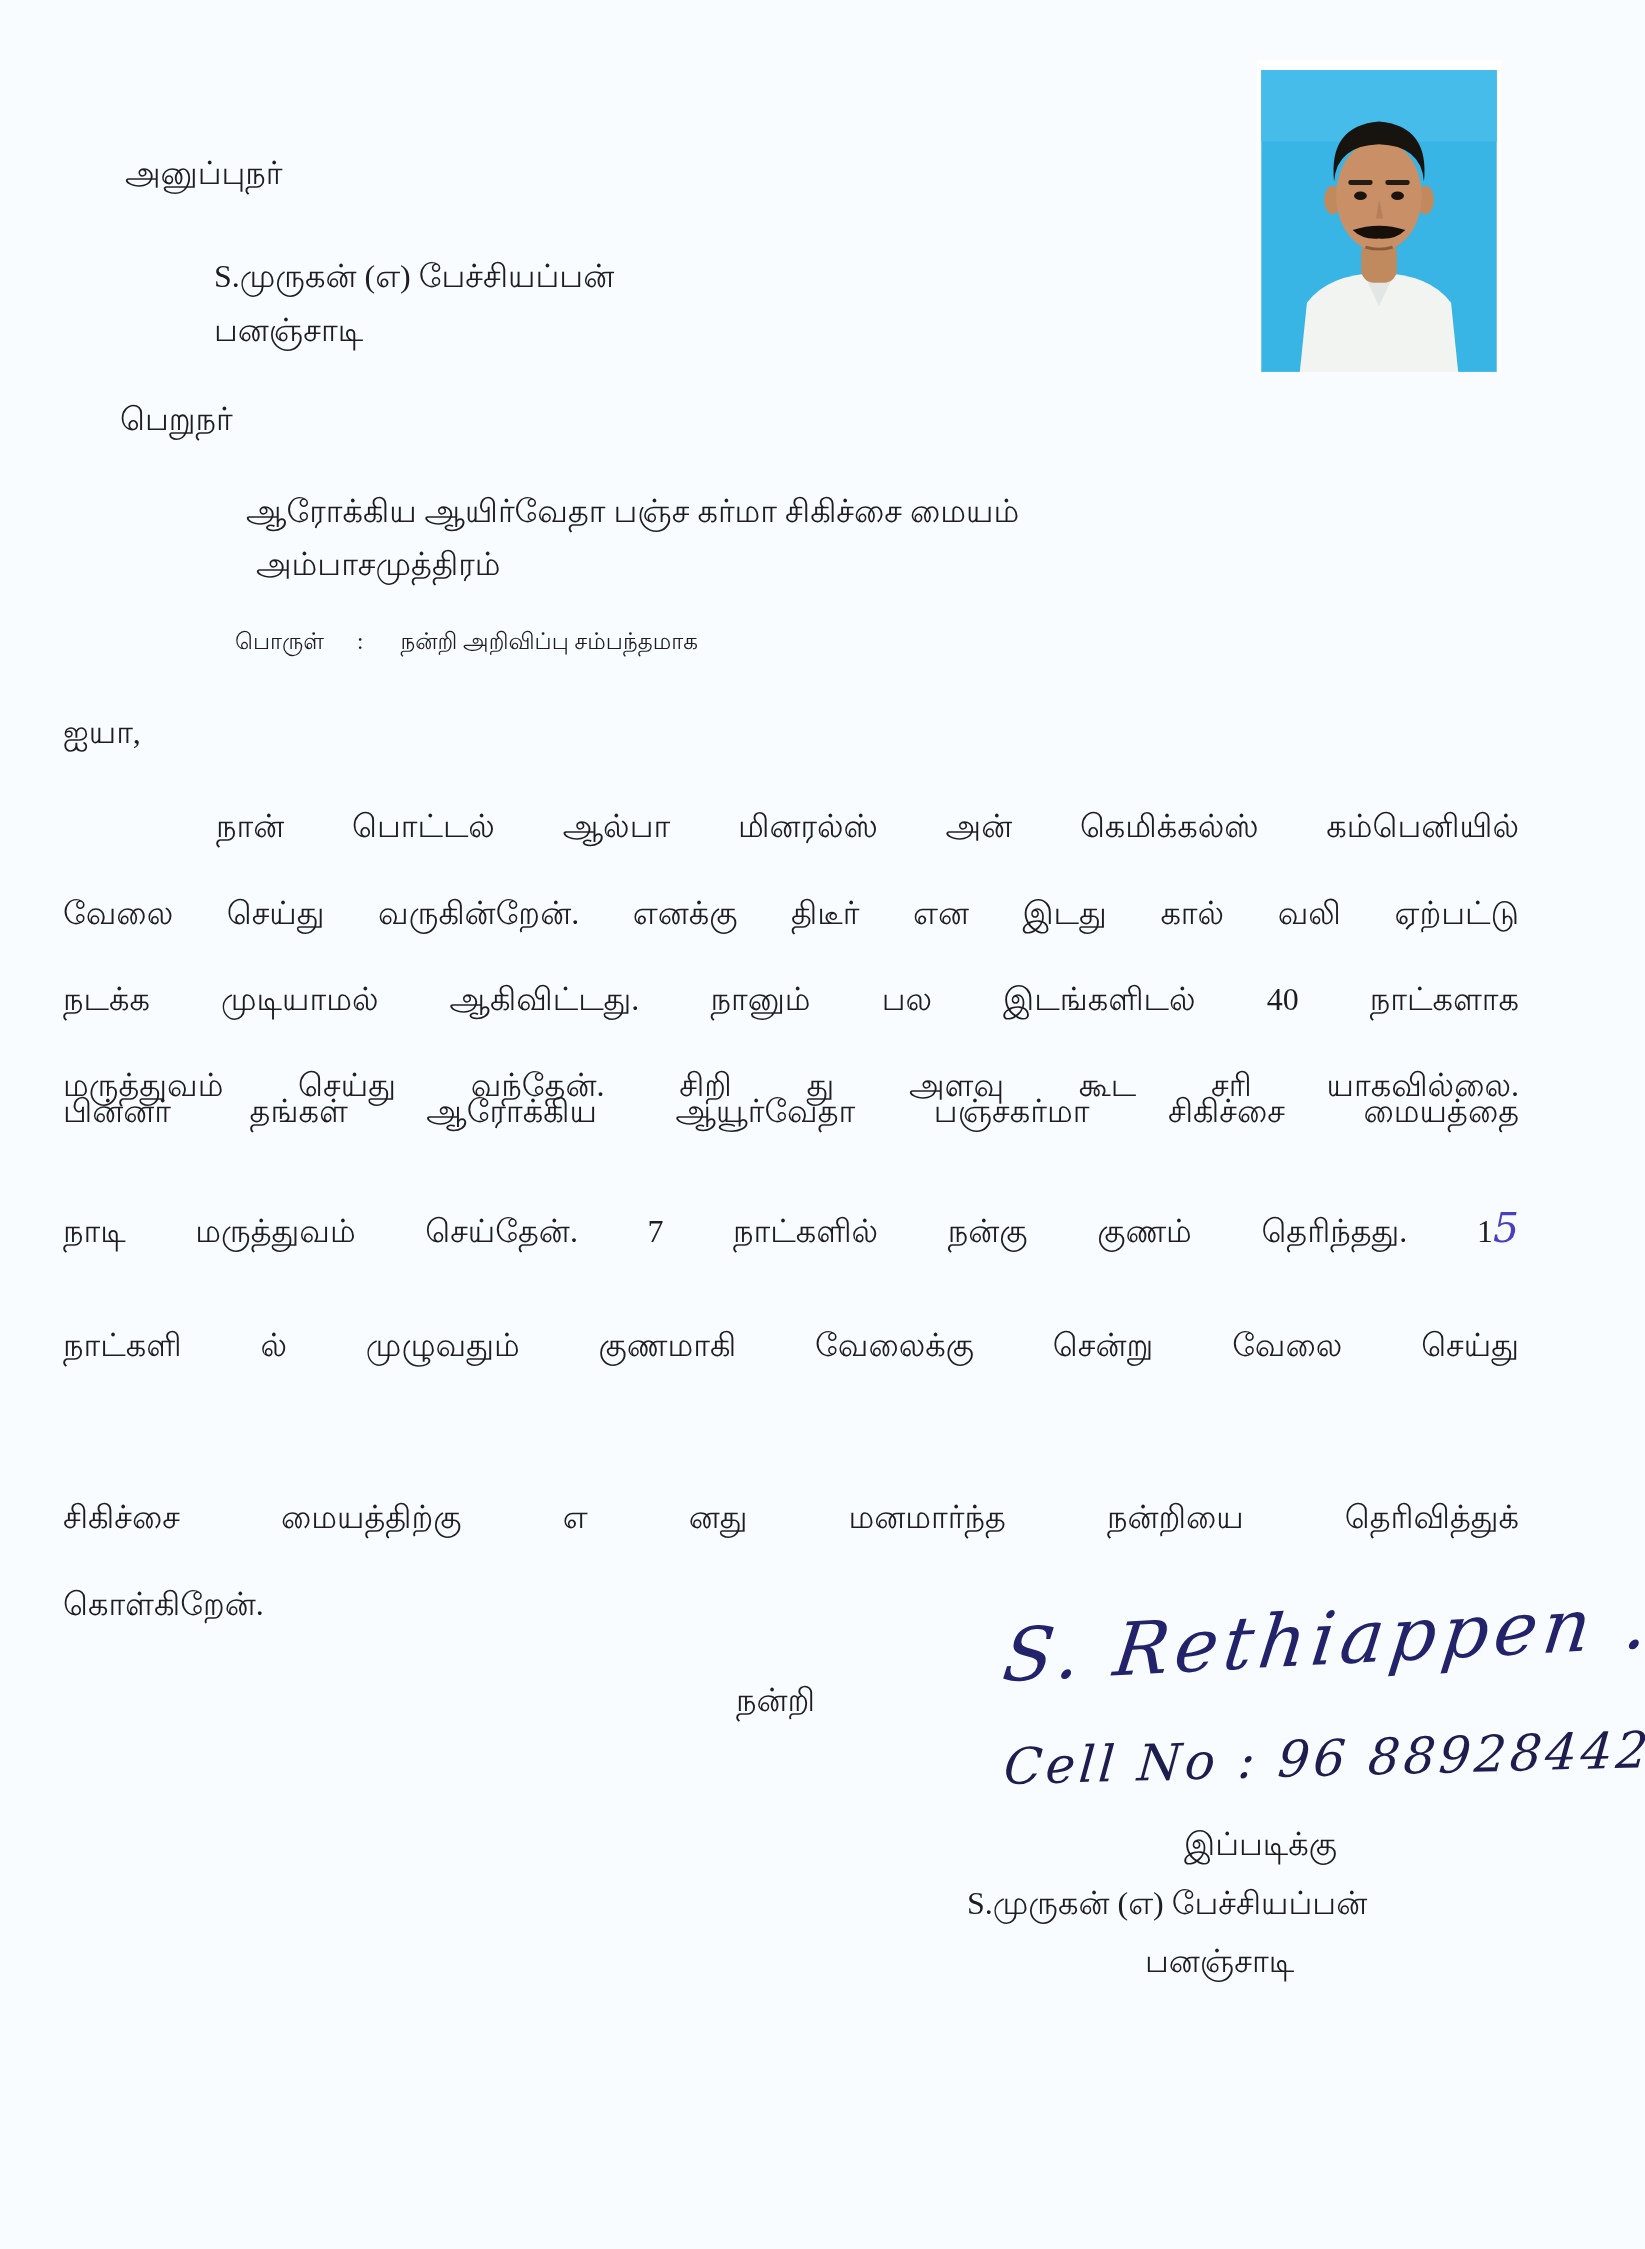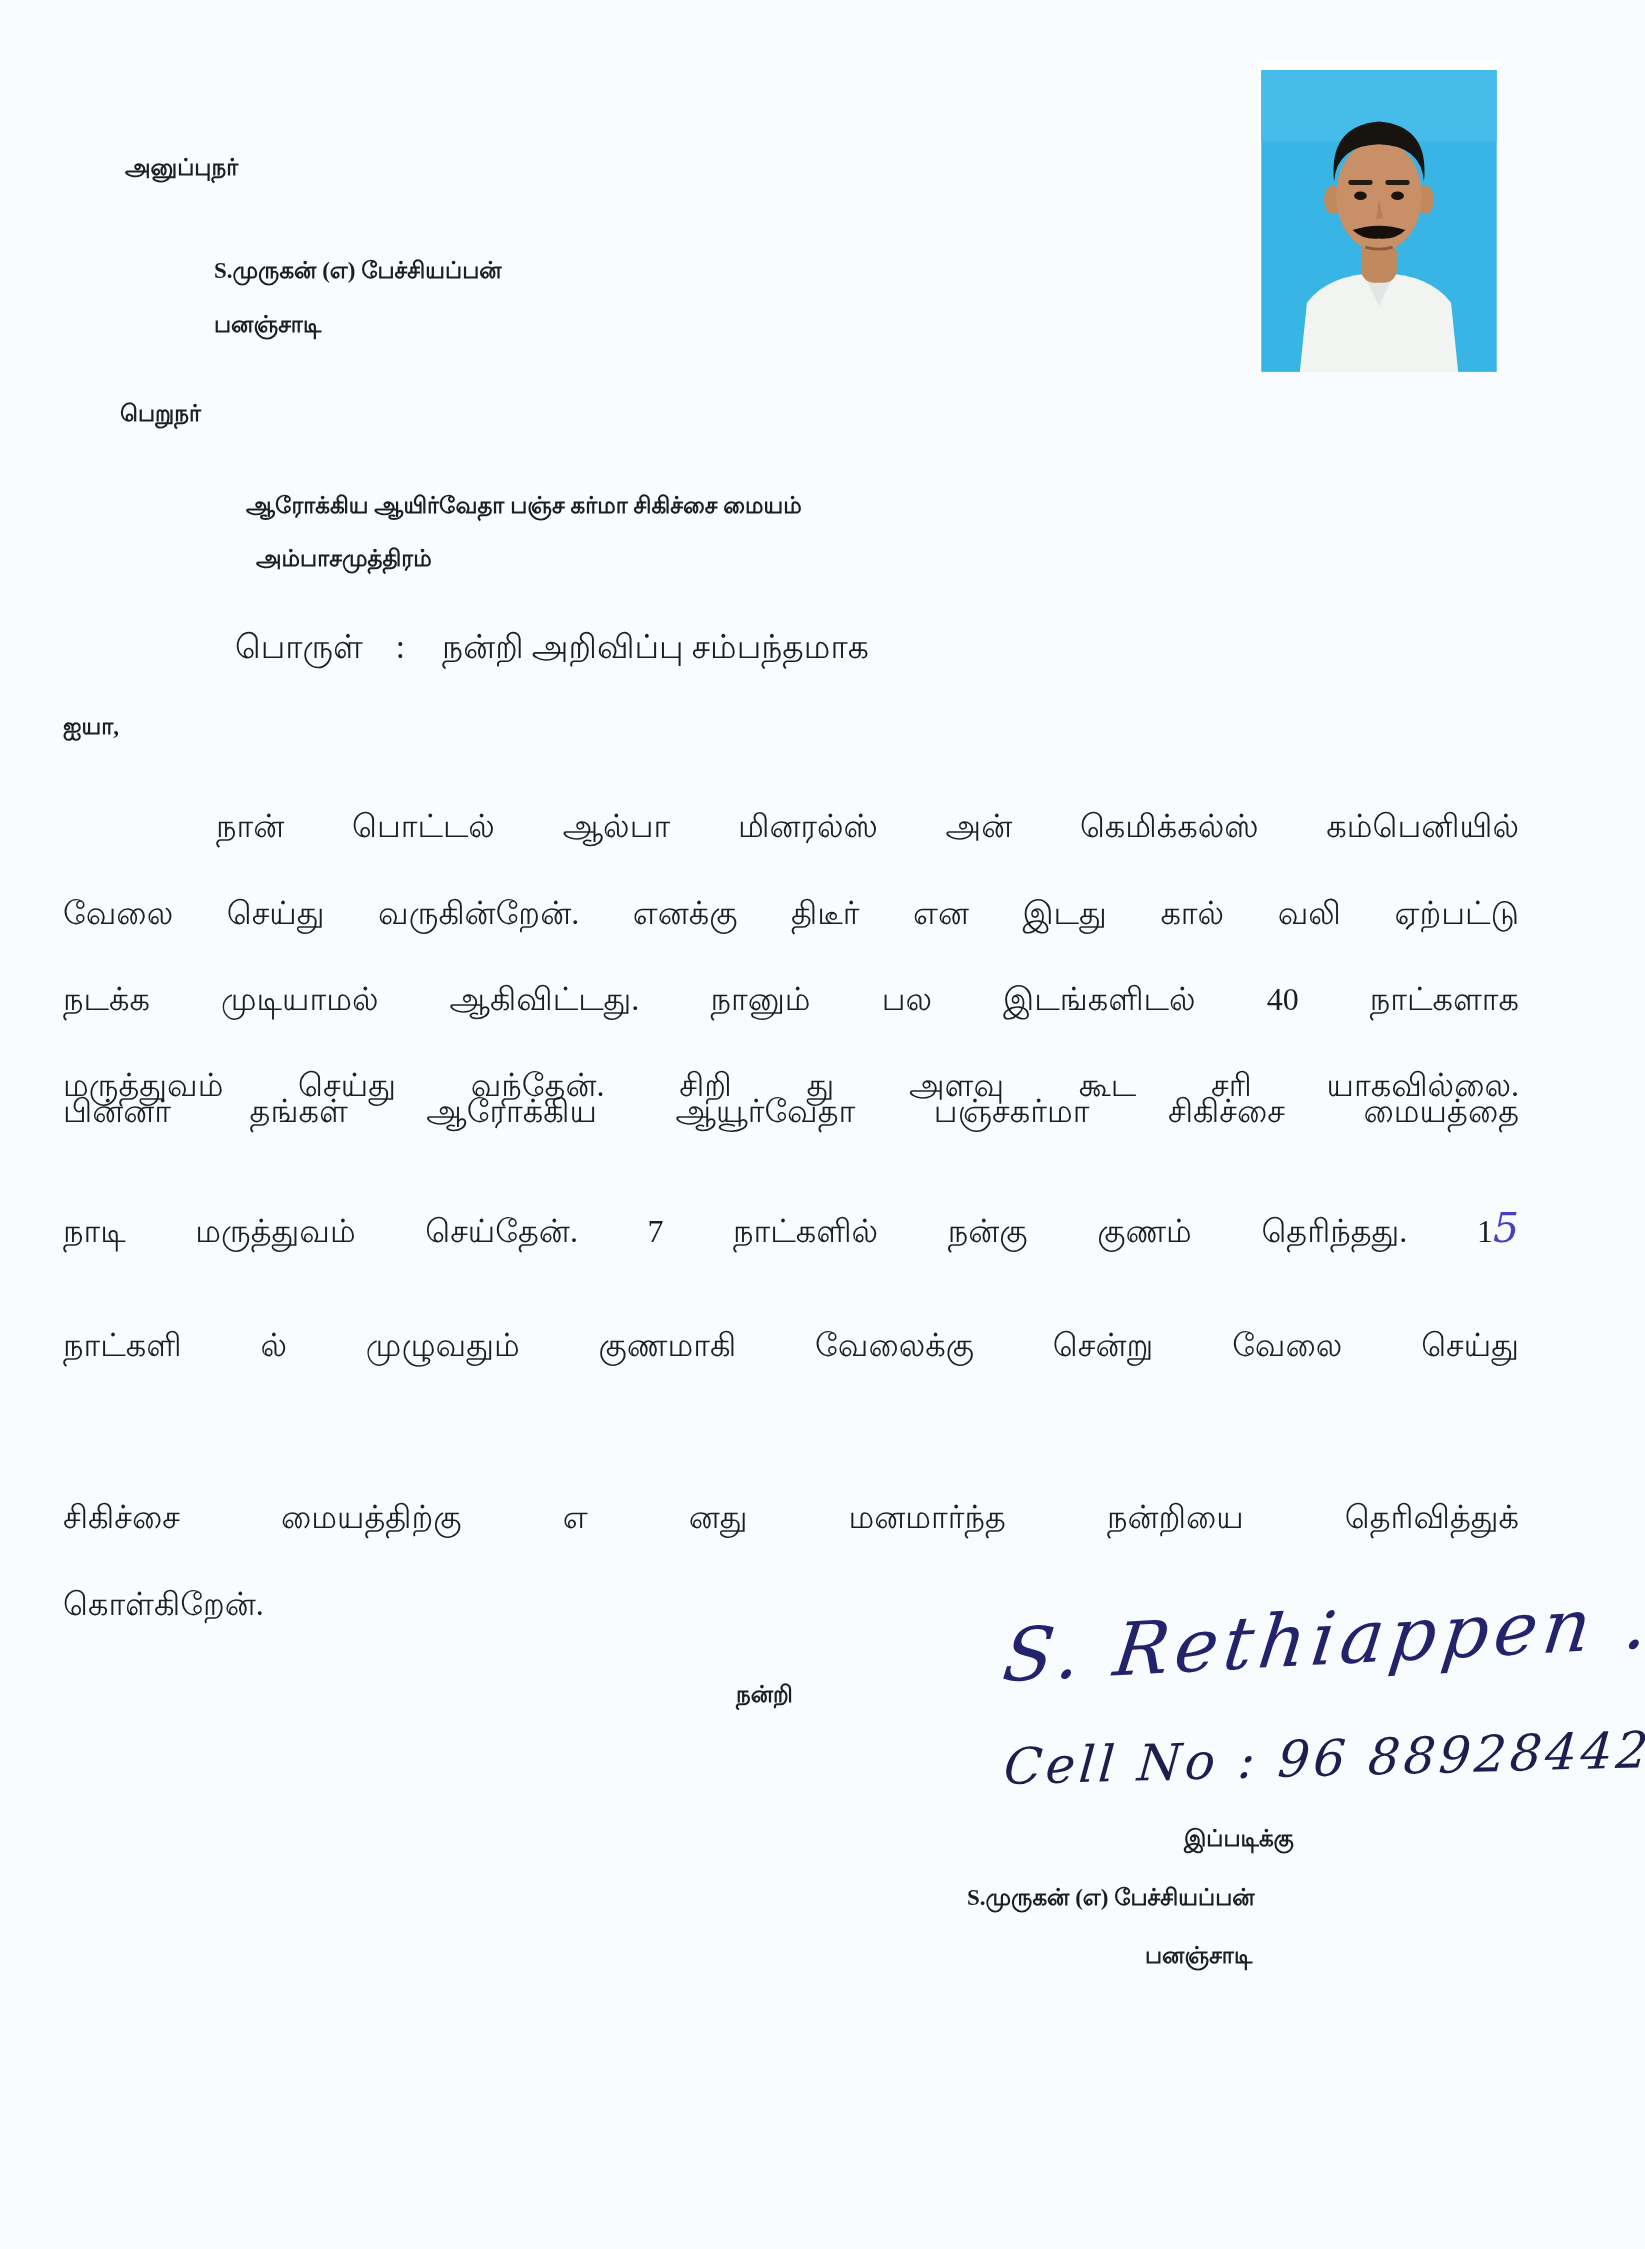--- a/index.html
+++ b/index.html
@@ -5,37 +5,37 @@
   html,body { margin:0; padding:0; background:#e8eaec; }
   .paper {
     position:relative;
     width:1645px; height:2250px;
     background:#f9fcfe;
     font-family:"Liberation Serif", serif;
     color:#1d1d22;
     overflow:hidden;
   }
   .t { position:absolute; white-space:nowrap; }
-  .fs48 { font-size:23px;font-weight:bold; }
+  .fs48 { font-size:32px; }
 
   
   .bline {
     position:absolute;
     left:63px; width:1456px;
     font-size:32px;
     box-sizing:border-box;
     text-align:justify;
     -moz-text-align-last:justify;
     text-align-last:justify;
     color:#1d1d22;
   }
   .bline.indent { padding-left:153px; }
   .bline.leftonly { text-align:left; text-align-last:left; }
 
-  .subject-row { position:absolute; left:235px; top:629px; font-size:33px; display:flex; }
+  .subject-row { position:absolute; left:235px; top:629px; font-size:23px; display:flex; }
   .subject-row .lbl { margin-right:33px; }
   .subject-row .col { margin-right:37px; }
 
   
   .hand {
     font-family:"DejaVu Serif", serif;
     font-style:italic;
     color:#23236b;
   }
   .signature {

